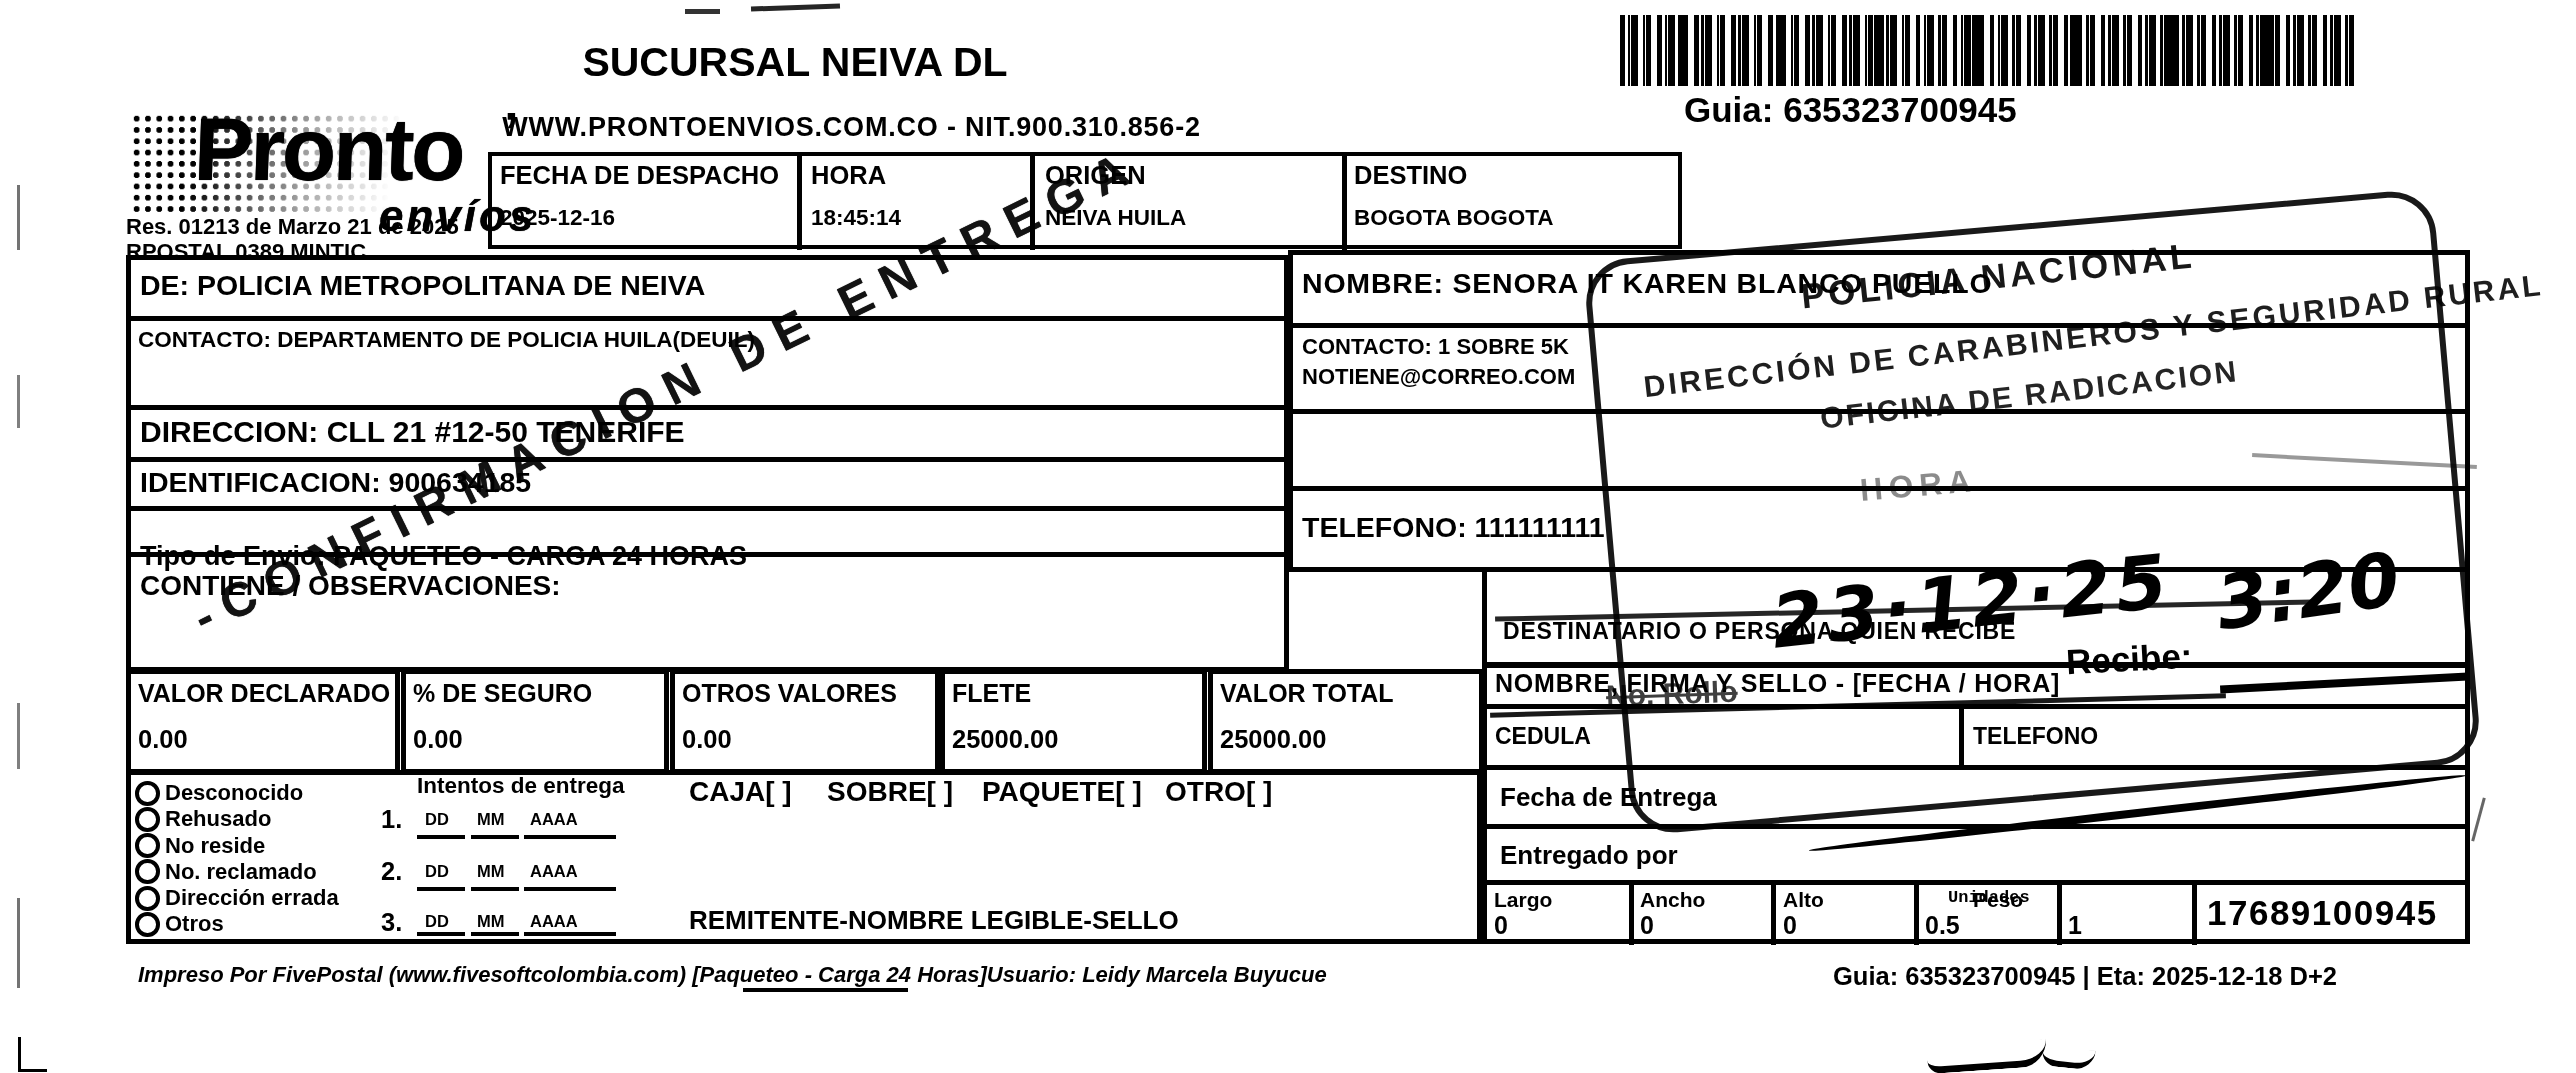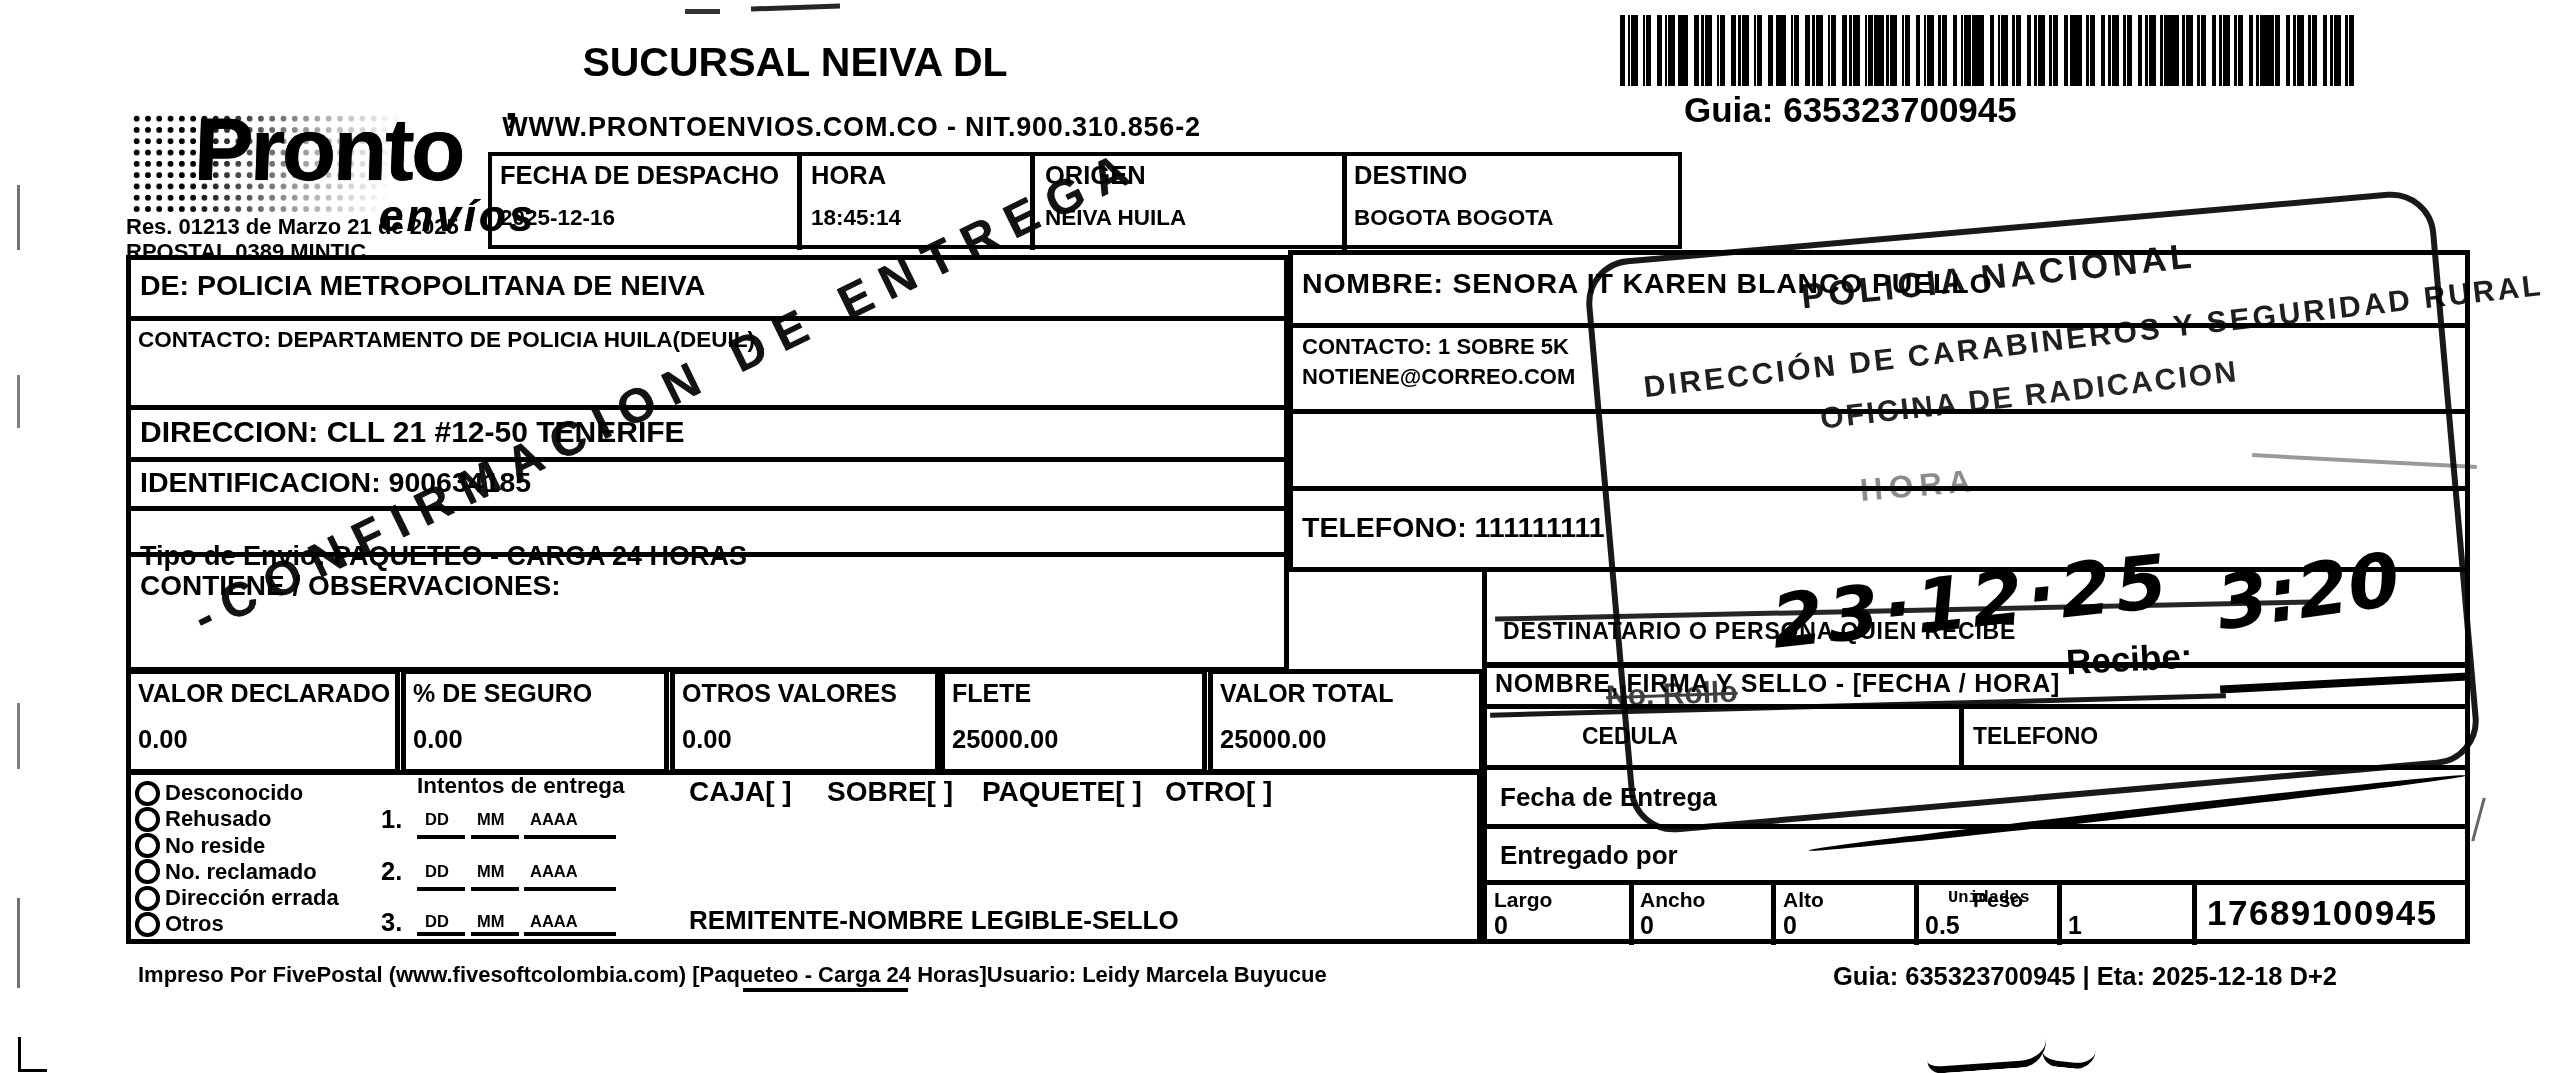--- a/index.html
+++ b/index.html
@@ -145,21 +145,21 @@
   <div class="abs" style="left:1302px;top:513px;font-size:28.5px;">TELEFONO: 111111111</div>
 
   <div class="box" style="left:1482px;top:567px;width:978px;height:90px;"></div>
   <div class="abs" style="left:1503px;top:620px;font-size:23px;letter-spacing:0.8px;">DESTINATARIO O PERSONA QUIEN RECIBE</div>
 
   <div class="box" style="left:1482px;top:663px;width:978px;height:36px;"></div>
   <div class="abs" style="left:1495px;top:671px;font-size:25px;letter-spacing:0.8px;">NOMBRE, FIRMA Y SELLO - [FECHA / HORA]</div>
 
   <div class="box" style="left:1482px;top:704px;width:978px;height:56px;"></div>
   <div class="vline" style="left:1959px;top:704px;width:5.3px;height:66px;"></div>
-  <div class="abs" style="left:1582px;top:725px;font-size:23px;">CEDULA</div>
+  <div class="abs" style="left:1495px;top:725px;font-size:23px;">CEDULA</div>
   <div class="abs" style="left:1973px;top:725px;font-size:23px;">TELEFONO</div>
 
   <div class="box" style="left:1482px;top:765px;width:978px;height:54px;"></div>
   <div class="abs" style="left:1500px;top:784px;font-size:26px;">Fecha de Entrega</div>
 
   <div class="box" style="left:1482px;top:824px;width:978px;height:51px;"></div>
   <div class="abs" style="left:1500px;top:842px;font-size:26px;">Entregado por</div>
 
   <div class="box" style="left:1482px;top:880px;width:978px;height:54px;"></div>
   <div class="vline" style="left:1629px;top:880px;width:5.3px;height:65px;"></div>
@@ -172,21 +172,21 @@
   <div class="abs" style="left:1640px;top:889px;font-size:21px;">Ancho</div>
   <div class="abs" style="left:1640px;top:913px;font-size:25px;">0</div>
   <div class="abs" style="left:1783px;top:889px;font-size:21px;">Alto</div>
   <div class="abs" style="left:1783px;top:913px;font-size:25px;">0</div>
   <div class="abs" style="left:1925px;top:889px;font-size:21px;margin-left:48px;">Peso</div>
   <div class="abs" style="left:1925px;top:913px;font-size:25px;">0.5</div>
   <div class="abs" style="left:1948px;top:889px;font-size:17px;font-family:Liberation Mono, monospace;">Unidades</div>
   <div class="abs" style="left:2068px;top:913px;font-size:25px;">1</div>
   <div class="abs" style="left:2207px;top:895px;font-size:35px;letter-spacing:1.5px;">17689100945</div>
 
-  <div class="abs" style="left:138px;top:964px;font-size:22px;">Impreso Por FivePostal (www.fivesoftcolombia.com) [Paqueteo - Carga 24 Horas]Usuario: Leidy Marcela Buyucue</div>
+  <div class="abs" style="left:138px;top:964px;font-size:22px;font-style:italic;">Impreso Por FivePostal (www.fivesoftcolombia.com) [Paqueteo - Carga 24 Horas]Usuario: Leidy Marcela Buyucue</div>
   <div class="hline" style="left:743px;top:988px;width:165px;height:3.8px;"></div>
   <div class="abs" style="left:1833px;top:964px;font-size:25.5px;">Guia: 635323700945 | Eta: 2025-12-18 D+2</div>
 
   <div class="abs stamp ink" style="left:186px;top:599px;font-size:48px;letter-spacing:13.5px;opacity:.92;transform:rotate(-26deg);transform-origin:0 0;">-CONFIRMACION DE ENTREGA</div>
 
   <div class="abs" style="left:1606px;top:224px;width:841px;height:564px;border:6.8px solid #000;border-radius:45px;transform:rotate(-5deg);opacity:.9;"></div>
   <div class="abs stamp" style="left:1800px;top:258px;font-size:35px;letter-spacing:3.8px;transform:rotate(-6deg);opacity:.9;">POLICIA NACIONAL</div>
   <div class="abs stamp" style="left:1641px;top:321px;font-size:30px;letter-spacing:3px;transform:rotate(-6.5deg);opacity:.88;">DIRECCIÓN DE CARABINEROS Y SEGURIDAD RURAL</div>
   <div class="abs stamp" style="left:1819px;top:380px;font-size:30px;letter-spacing:2.3px;transform:rotate(-6.5deg);opacity:.85;">OFICINA DE RADICACION</div>
   <div class="abs stamp" style="left:1860px;top:470px;font-size:31.5px;letter-spacing:6px;transform:rotate(-5deg);opacity:.45;">HORA</div>

